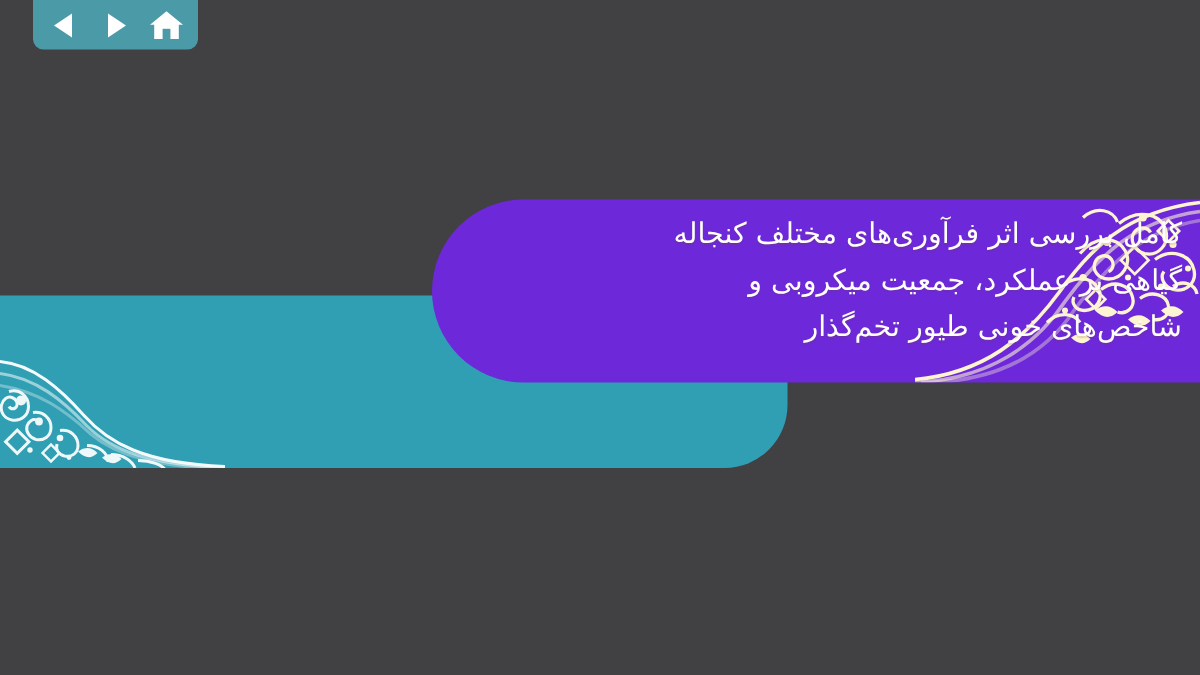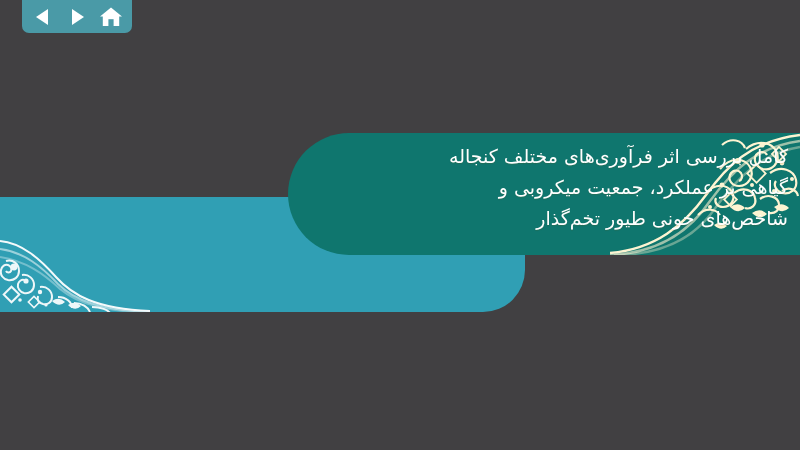--- a/index.html
+++ b/index.html
@@ -63,21 +63,21 @@
     pointer-events: none;
   }
 
   
   #orange-panel {
     position: absolute;
     left: 288px;
     top: 133px;
     width: 512px;
     height: 122px;
-    background: #0f766e;
+    background: #6d28d9;
     border-radius: 61px 0 0 61px;
     z-index: 20;
     overflow: hidden;
   }
   #orange-ornament {
     position: absolute;
     right: 0;
     top: 0;
     width: 190px;
     height: 122px;

